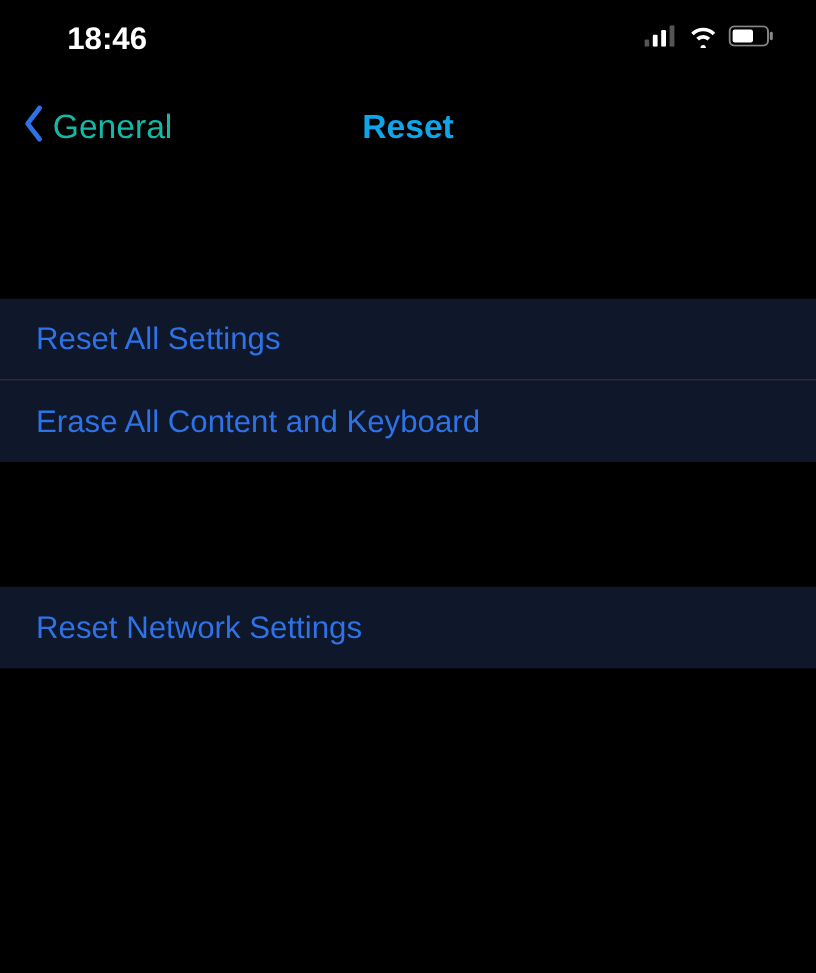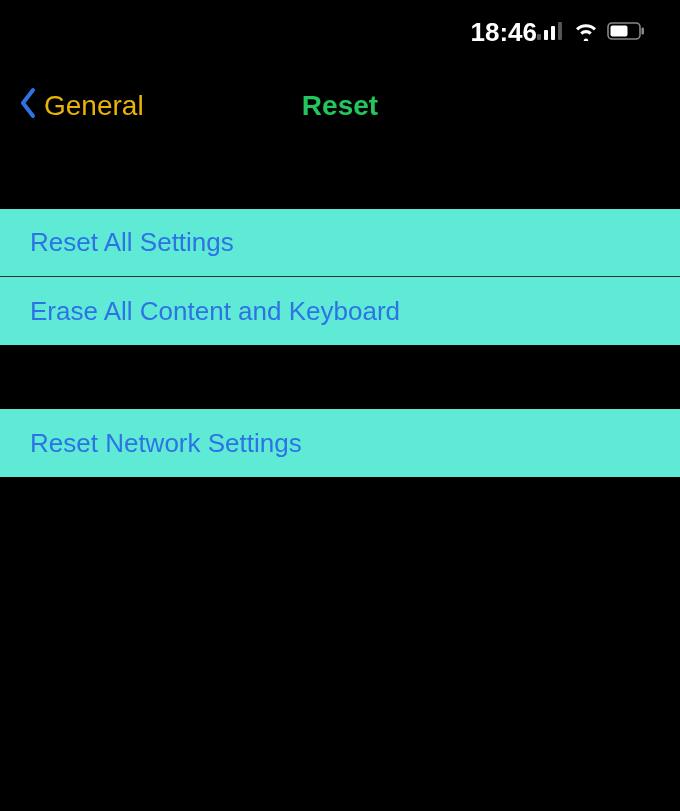--- a/index.html
+++ b/index.html
@@ -13,21 +13,21 @@
       height: 811px;
       background: #000;
       font-family: -apple-system, BlinkMacSystemFont, "Segoe UI", Helvetica, Arial, sans-serif;
       color: #fff;
       overflow: hidden;
     }
 
     
     .status-bar {
       display: flex;
-      justify-content: flex-end;
+      justify-content: space-between;
       align-items: center;
       height: 65px;
       padding: 0 35px 0 56px;
     }
 
     .status-time {
       font-size: 26px;
       font-weight: 600;
       color: #fff;
     }
@@ -44,48 +44,49 @@
       align-items: center;
       height: 82px;
       position: relative;
       padding: 0 18px;
     }
 
     .back-button {
       display: flex;
       align-items: center;
       gap: 6px;
-      color: #eab308;
+      color: #14b8a6;
       font-size: 28px;
       font-weight: 400;
       background: none;
       border: none;
       cursor: pointer;
     }
 
     .nav-title {
       position: absolute;
       left: 50%;
       transform: translateX(-50%);
       font-size: 28px;
       font-weight: 600;
-      color: #22c55e;
+      color: #0ea5e9;
     }
 
     
     .group-spacer-top {
       height: 62px;
     }
 
     .group-spacer {
       height: 64px;
     }
 
     .list-group {
-      background: #5eead4;
+      background: #0f172a;
+      margin-top: 40px;
     }
 
     .list-item {
       display: flex;
       align-items: center;
       height: 68px;
       padding: 0 30px;
       color: #2e72e6;
       font-size: 26px;
       font-weight: 400;

